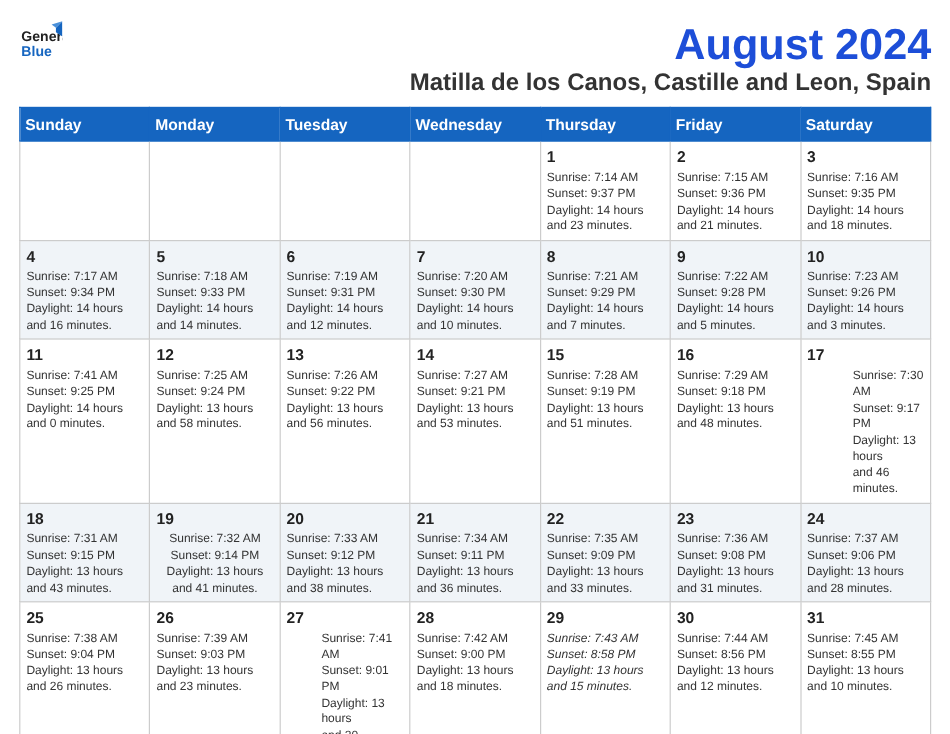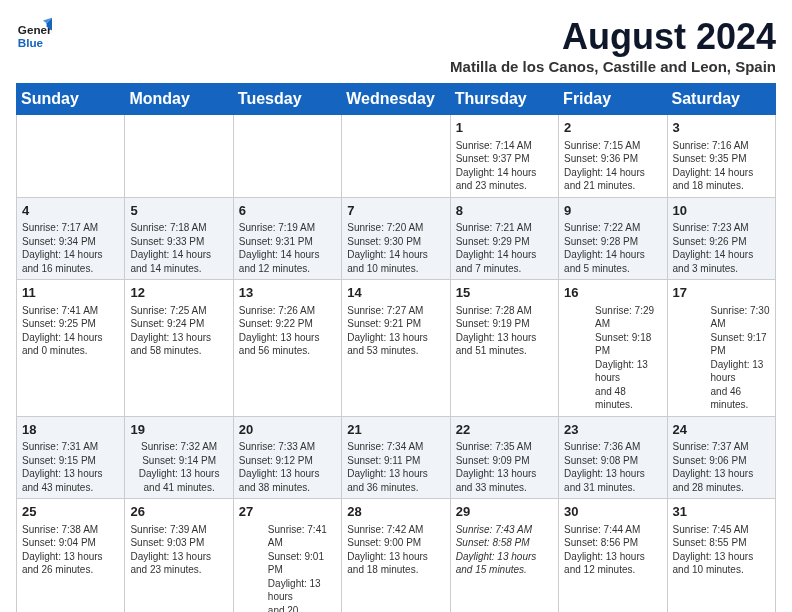--- a/index.html
+++ b/index.html
@@ -24,38 +24,38 @@
     .logo-bird {
       width: 36px;
       height: 36px;
     }
     .title-area {
       text-align: right;
     }
     .main-title {
       font-size: 36px;
       font-weight: bold;
-      color: #0f172a;
+      color: #1d4ed8;
     }
     .subtitle {
-      font-size: 15px;
+      font-size: 20px;
       color: #333;
       font-weight: bold;
     }
     .calendar {
       width: 100%;
       border-collapse: collapse;
       font-size: 10.5px;
     }
     .calendar thead tr th {
       background: #1565c0;
       color: #fff;
       padding: 6px 4px;
       text-align: left;
-      font-size: 16px;
+      font-size: 13px;
       font-weight: bold;
       border: 1px solid #1565c0;
     }
     .calendar tbody tr td {
       vertical-align: top;
       border: 1px solid #ccc;
       padding: 4px 5px;
       width: 108px;
       min-height: 80px;
       color: #222;
@@ -221,21 +221,21 @@
         </td>
         <td>
           <span class="day-number">15</span>
           <div class="day-info" style="white-space: pre-line;">Sunrise: 7:28 AM
 Sunset: 9:19 PM
 Daylight: 13 hours
 and 51 minutes.</div>
         </td>
         <td>
           <span class="day-number">16</span>
-          <div class="day-info" style="white-space: pre-line; margin-left: 31px;">Sunrise: 7:29 AM
+          <div class="day-info" style="white-space: pre-line;">Sunrise: 7:29 AM
 Sunset: 9:18 PM
 Daylight: 13 hours
 and 48 minutes.</div>
         </td>
         <td>
           <span class="day-number">17</span>
           <div class="day-info" style="white-space: pre-line; margin-left: 38px;">Sunrise: 7:30 AM
 Sunset: 9:17 PM
 Daylight: 13 hours
 and 46 minutes.</div>

